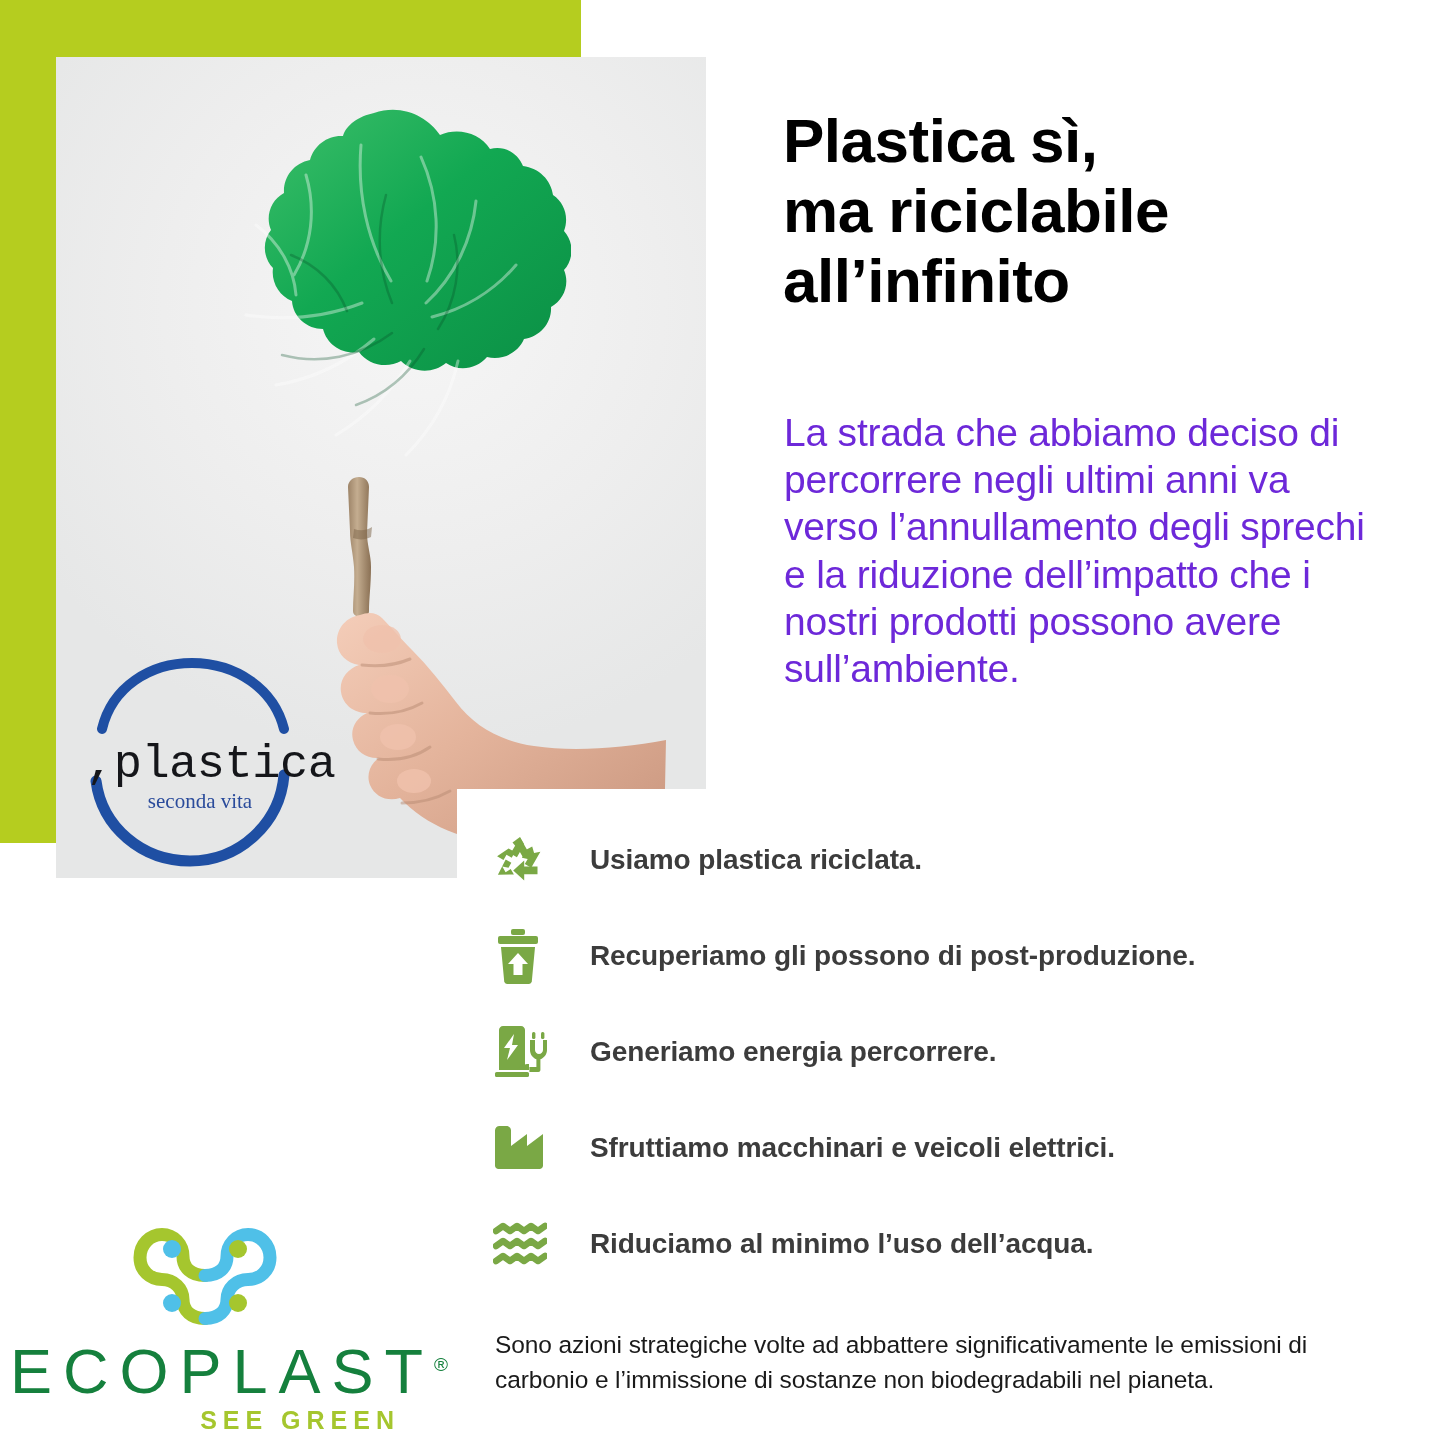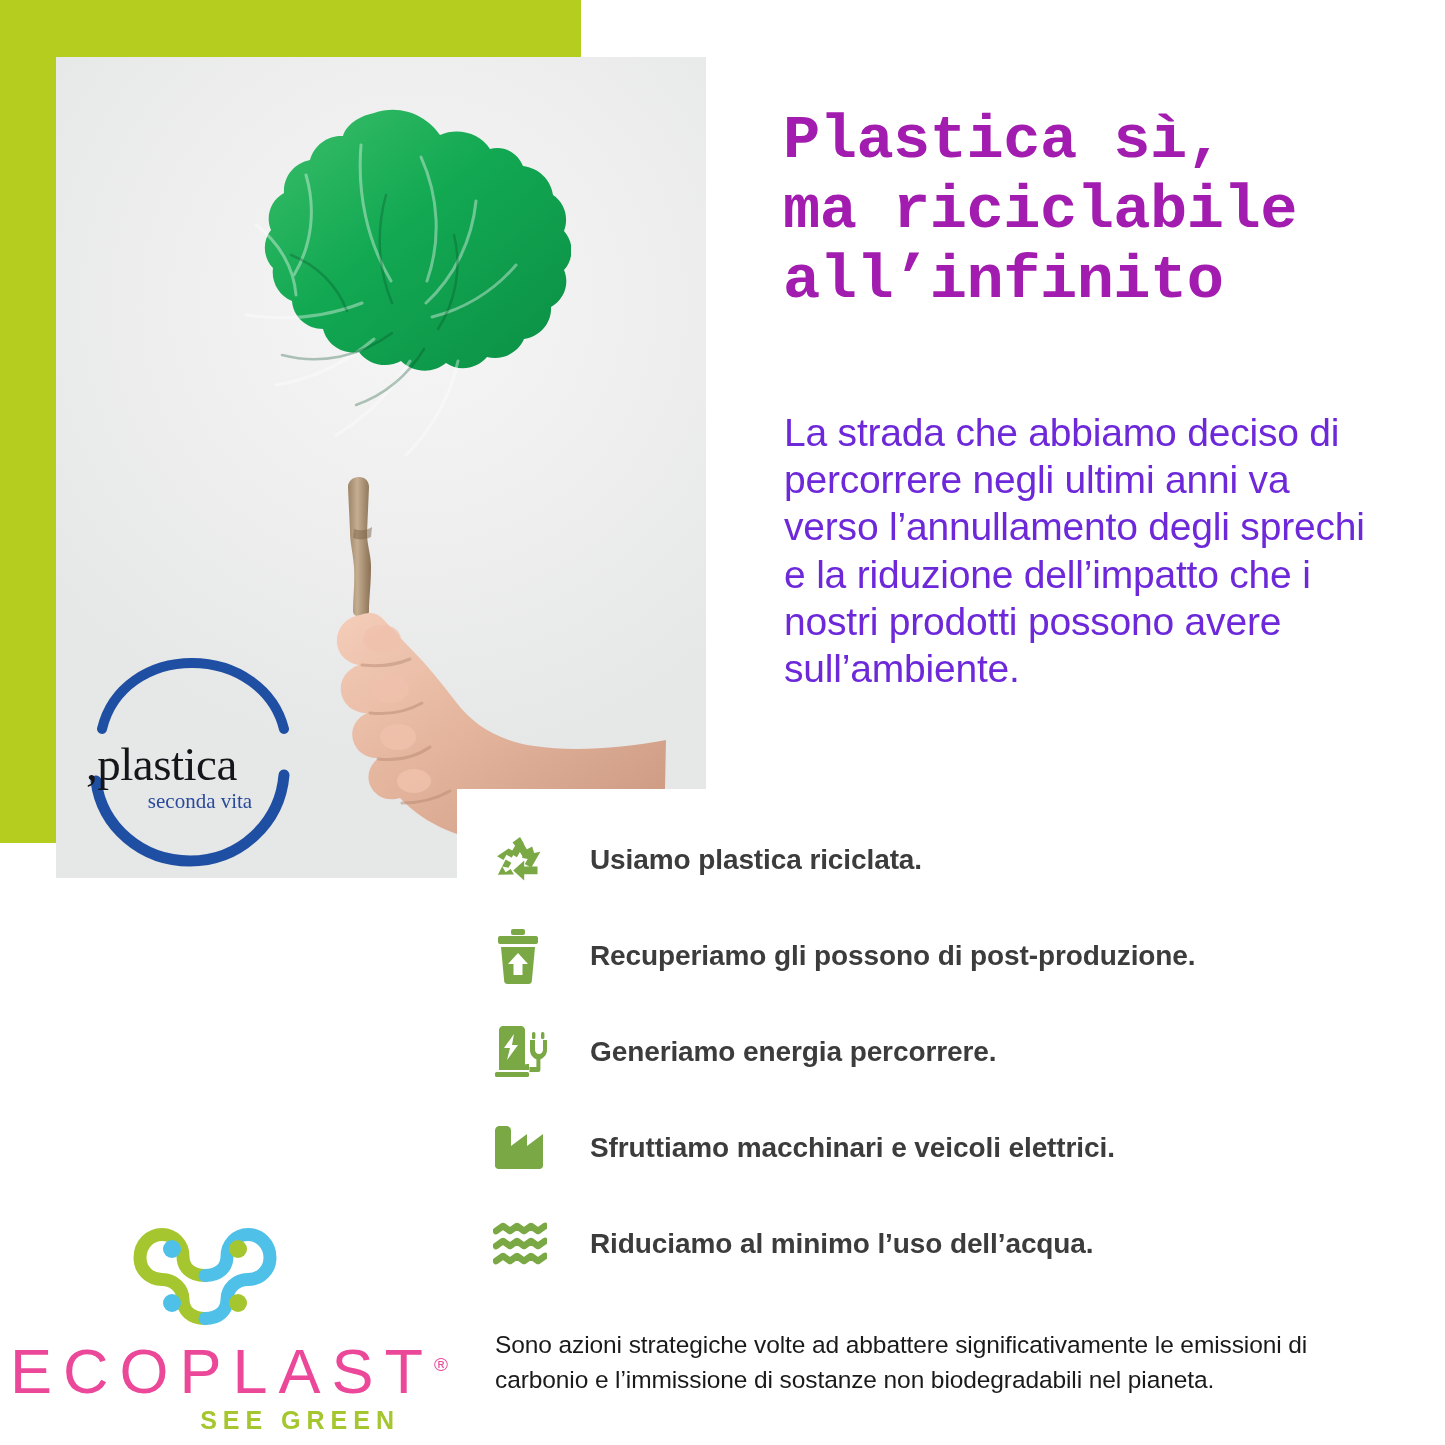--- a/index.html
+++ b/index.html
@@ -50,21 +50,21 @@
   
   .psv{
     position:absolute;left:22px;top:600px;
     width:225px;height:215px;
   }
   .psv .ring{position:absolute;inset:0;}
   .psv .ring svg{width:100%;height:100%;display:block;}
   .psv .psv-word{
     position:absolute;left:8px;top:84px;width:210px;
     text-align:left;
-    font-family:Liberation Serif, serif;
+    font-family:Liberation Mono, monospace;
     font-size:47px;line-height:1;color:#15161a;
     letter-spacing:-0.5px;
     white-space:nowrap;
   }
   .psv .psv-sub{
     position:absolute;left:8px;top:134px;width:228px;
     text-align:center;
     font-family:"Liberation Serif","DejaVu Serif",serif;
     font-size:21px;line-height:1;color:#2a4b9b;
     white-space:nowrap;
@@ -74,26 +74,25 @@
   .white-panel{
     position:absolute;left:457px;top:789px;
     width:988px;height:130px;
     background:#ffffff;
   }
 
   
   .headline{
     position:absolute;left:783px;top:106px;
     width:640px;
-    color:#a21caf;
+    color:#000000;
     font-weight:bold;
     font-size:62px;
     line-height:1.13;
     letter-spacing:-0.5px;
-    font-family:Liberation Mono, monospace;
   }
 
   
   .body-para{
     position:absolute;left:784px;top:409px;
     width:600px;
     color:#6d28d9;
     font-size:39px;
     line-height:1.21;
     letter-spacing:-0.2px;
@@ -140,21 +139,21 @@
     position:absolute;left:10px;top:1200px;
     width:400px;height:235px;
   }
   .ep-mark{
     position:absolute;left:115px;top:8px;width:160px;height:135px;
   }
   .ep-mark svg{width:100%;height:100%;display:block;}
   .ep-word{
     position:absolute;left:0;top:140px;width:400px;
     text-align:center;
-    color:#ec4899;
+    color:#15803d;
     font-size:63px;
     font-weight:normal;
     letter-spacing:11px;
     line-height:1;
     white-space:nowrap;
   }
   .ep-word .reg{
     font-size:19px;vertical-align:super;letter-spacing:0;
   }
   .ep-tag{

